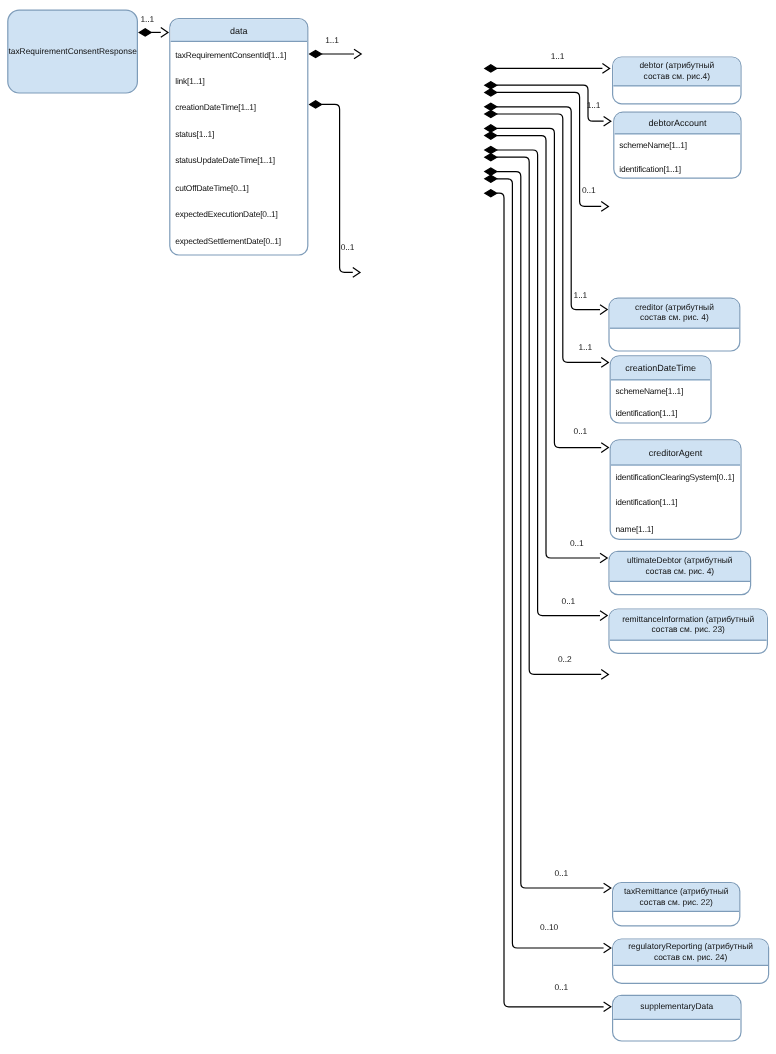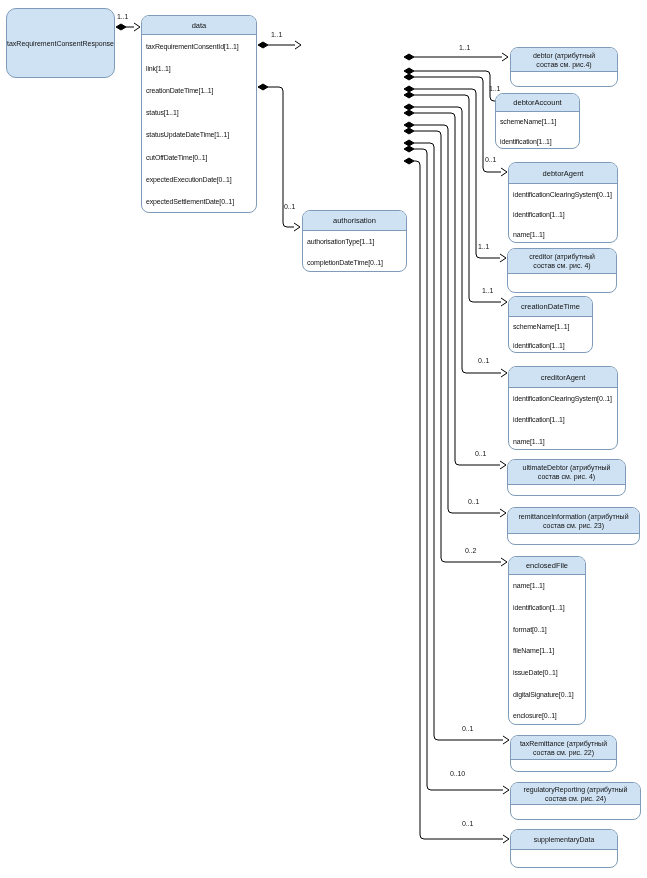--- a/index.html
+++ b/index.html
@@ -126,46 +126,35 @@
     <div class="field" style="height:22.2px;">link[1..1]</div>
     <div class="field" style="height:22.2px;">creationDateTime[1..1]</div>
     <div class="field" style="height:22.2px;">status[1..1]</div>
     <div class="field" style="height:22.2px;">statusUpdateDateTime[1..1]</div>
     <div class="field" style="height:22.2px;">cutOffDateTime[0..1]</div>
     <div class="field" style="height:22.2px;">expectedExecutionDate[0..1]</div>
     <div class="field" style="height:22.2px;">expectedSettlementDate[0..1]</div>
   </div>
 
 
-  <div class="box" style="left:302px;top:210px;width:105px;height:62px;">
-    <div class="hdr" style="height:19px;">authorisation</div>
-    <div class="field" style="height:21px;">authorisationType[1..1]</div>
-    <div class="field" style="height:21px;">completionDateTime[0..1]</div>
-  </div>
 
   <div class="box" style="left:510px;top:47px;width:108px;height:40px;">
     <div class="hdr2" style="height:23px;">
       <div>debtor (атрибутный</div>
       <div>состав см. рис.4)</div>
     </div>
     <div class="body"></div>
   </div>
 
-  <div class="box" style="left:495px;top:93px;width:85px;height:56px;">
+  <div class="box" style="left:511px;top:93px;width:107px;height:56px;">
     <div class="hdr" style="height:17px;">debtorAccount</div>
     <div class="field" style="height:19.5px;">schemeName[1..1]</div>
     <div class="field" style="height:19.5px;">identification[1..1]</div>
   </div>
 
-  <div class="box" style="left:508px;top:162px;width:110px;height:81px;">
-    <div class="hdr" style="height:20px;">debtorAgent</div>
-    <div class="field" style="height:20.3px;">identificationClearingSystem[0..1]</div>
-    <div class="field" style="height:20.3px;">identification[1..1]</div>
-    <div class="field" style="height:20.3px;">name[1..1]</div>
-  </div>
 
   <div class="box" style="left:507px;top:248px;width:110px;height:45px;">
     <div class="hdr2" style="height:24px;">
       <div>creditor (атрибутный</div>
       <div>состав см. рис. 4)</div>
     </div>
     <div class="body"></div>
   </div>
 
   <div class="box" style="left:508px;top:296px;width:85px;height:57px;">
@@ -190,30 +179,20 @@
   </div>
 
   <div class="box" style="left:507px;top:507px;width:133px;height:38px;">
     <div class="hdr2" style="height:25px;">
       <div>remittanceInformation (атрибутный</div>
       <div>состав см. рис. 23)</div>
     </div>
     <div class="body"></div>
   </div>
 
-  <div class="box" style="left:508px;top:556px;width:78px;height:169px;">
-    <div class="hdr" style="height:17px;">enclosedFile</div>
-    <div class="field" style="height:21.7px;">name[1..1]</div>
-    <div class="field" style="height:21.7px;">identification[1..1]</div>
-    <div class="field" style="height:21.7px;">format[0..1]</div>
-    <div class="field" style="height:21.7px;">fileName[1..1]</div>
-    <div class="field" style="height:21.7px;">issueDate[0..1]</div>
-    <div class="field" style="height:21.7px;">digitalSignature[0..1]</div>
-    <div class="field" style="height:21.7px;">enclosure[0..1]</div>
-  </div>
 
   <div class="box" style="left:510px;top:735px;width:107px;height:37px;">
     <div class="hdr2" style="height:23px;">
       <div>taxRemittance (атрибутный</div>
       <div>состав см. рис. 22)</div>
     </div>
     <div class="body"></div>
   </div>
 
   <div class="box" style="left:510px;top:782px;width:131px;height:38px;">

